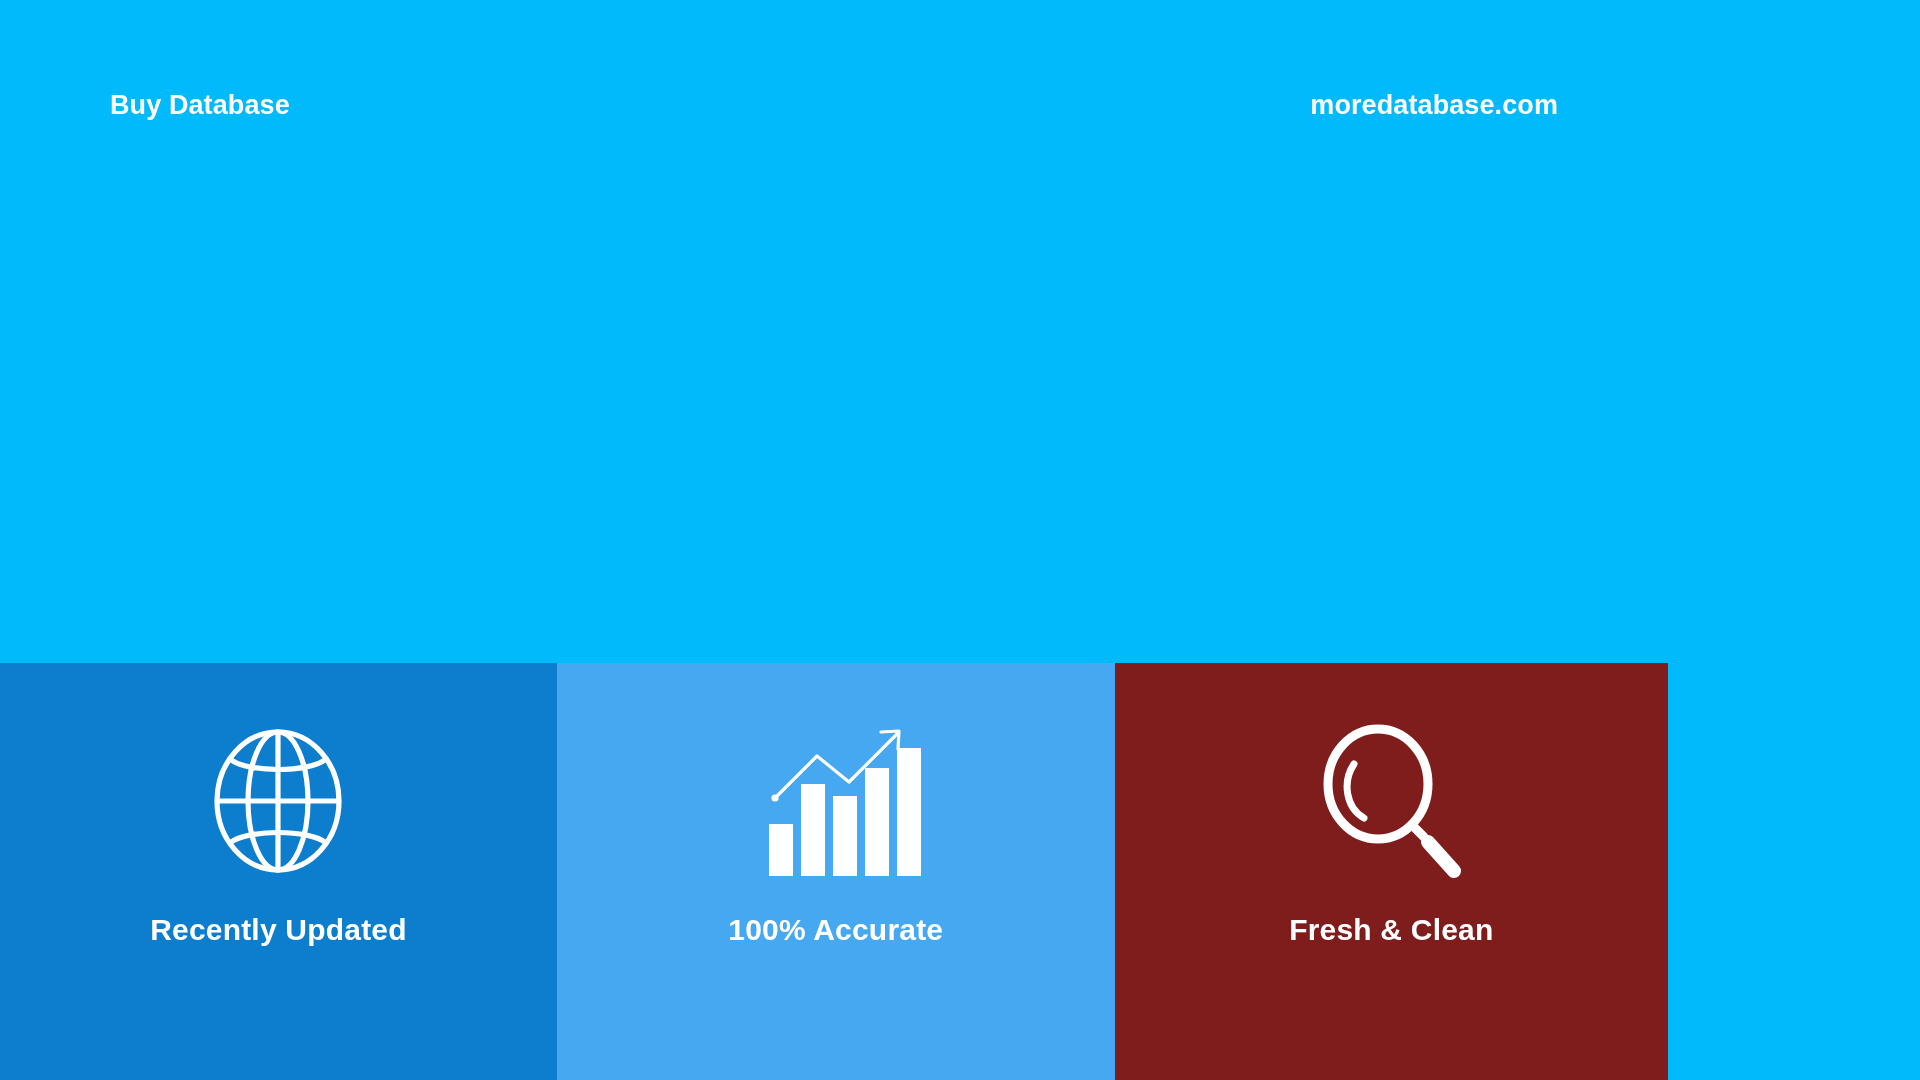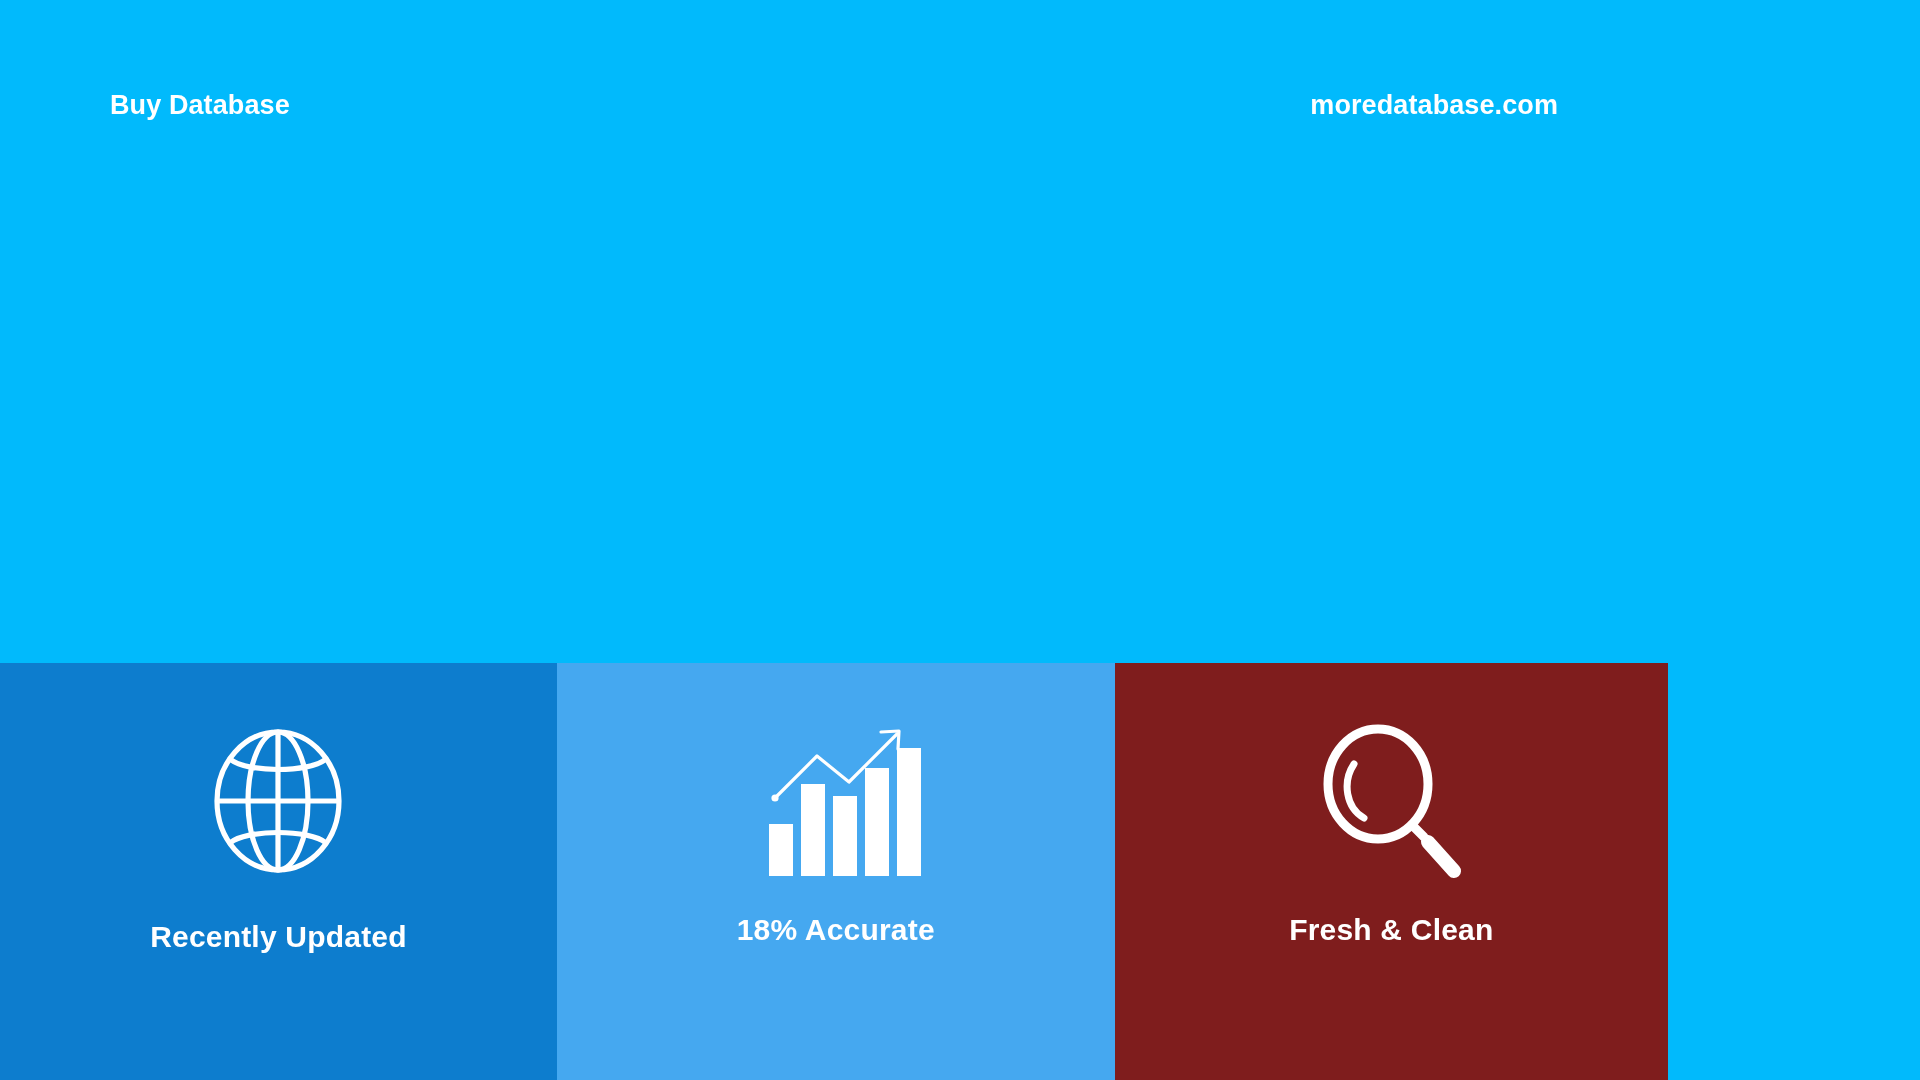--- a/index.html
+++ b/index.html
@@ -65,21 +65,21 @@
     flex:1 1 auto;
   }
   .panel {
     position:relative;
     display:flex;
     flex-direction:column;
     align-items:center;
     justify-content:flex-start;
     overflow:hidden;
   }
-  .panel-1 { width:641px;  background:#0D7DCE;gap:7px; }
+  .panel-1 { width:641px;  background:#0D7DCE; }
   .panel-2 { width:642px;  background:#45A8F0; }
   .panel-3 { width:637px;  background:#7f1d1d; }
 
   .panel-icon {
     margin-top:58px;
     width:160px;
     height:160px;
     display:flex;
     align-items:center;
     justify-content:center;
@@ -137,21 +137,21 @@
             <rect x="104" y="42" width="24" height="108"></rect>
             <rect x="136" y="22" width="24" height="128"></rect>
           </g>
           <g stroke="#ffffff" stroke-width="3.2" fill="none" stroke-linecap="round" stroke-linejoin="round">
             <polyline points="14,72 56,30 88,56 136,8"></polyline>
             <path d="M120 6 L138 5 L137 23"></path>
           </g>
           <circle cx="14" cy="72" r="3.6" fill="#ffffff"></circle>
         </svg>
       </div>
-      <div class="panel-label">18% Accurate</div>
+      <div class="panel-label">100% Accurate</div>
     </div>
 
     <div class="panel panel-3">
       <div class="panel-icon">
         <svg width="150" height="150" viewBox="0 0 150 150" fill="none" stroke="#ffffff" stroke-linecap="round">
           <ellipse cx="62" cy="58" rx="50" ry="55" stroke-width="9"></ellipse>
           <path d="M38 38 C26 56 30 82 48 92" stroke-width="7"></path>
           <line x1="96" y1="99" x2="108" y2="111" stroke-width="9"></line>
           <line x1="112" y1="116" x2="138" y2="145" stroke-width="14"></line>
         </svg>

